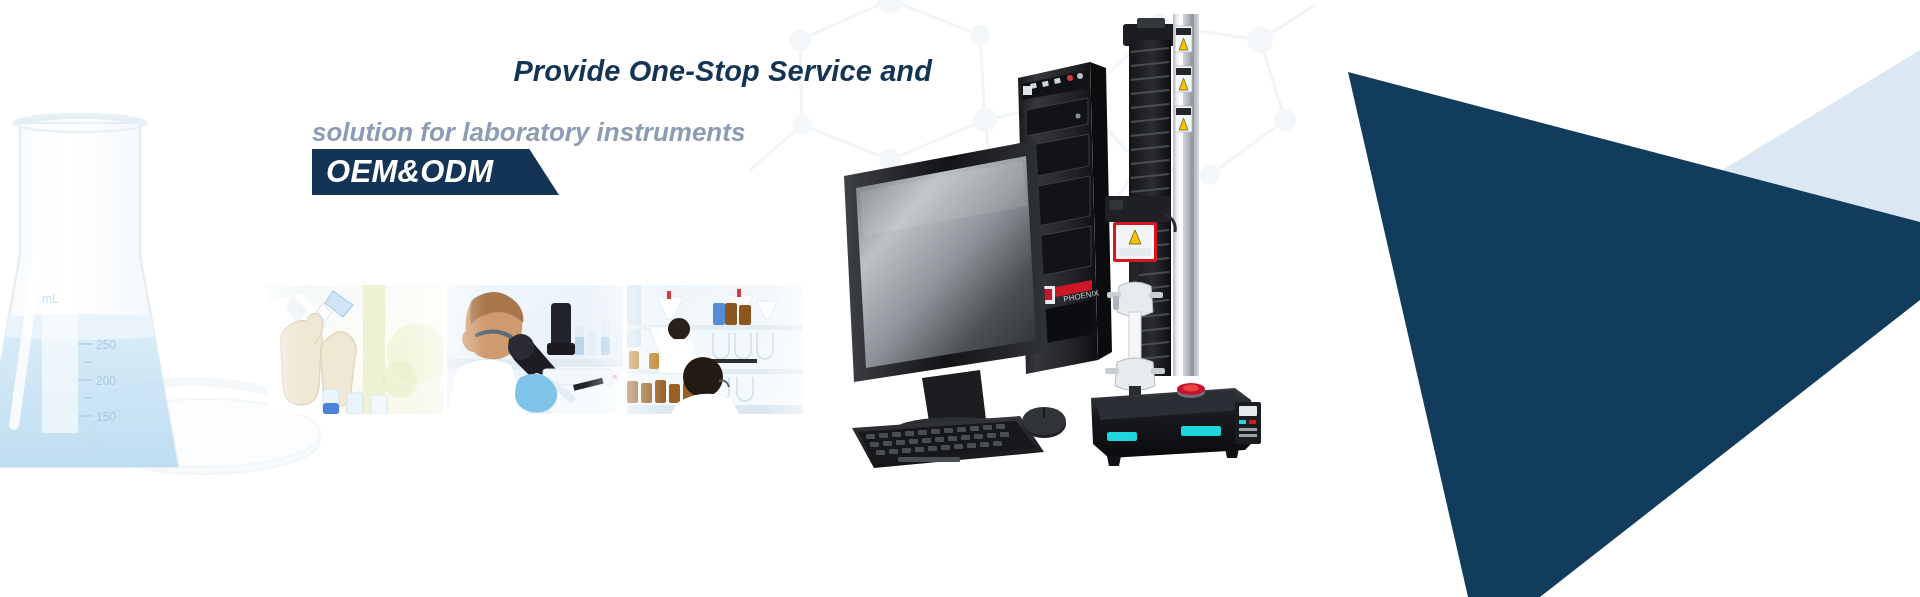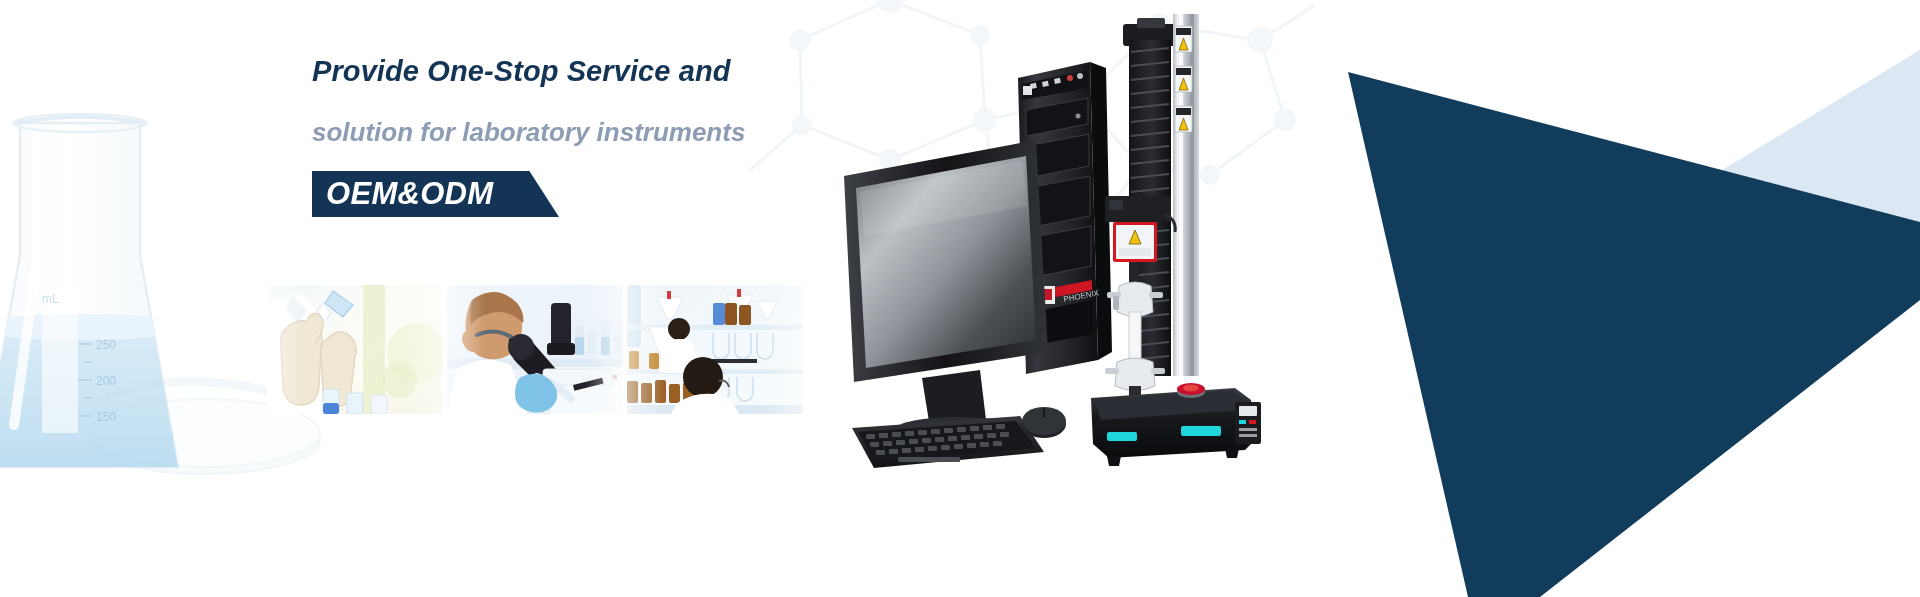--- a/index.html
+++ b/index.html
@@ -43,32 +43,33 @@
     width:620px;
   }
   .line1{
     font-size:29px;
     font-style:italic;
     font-weight:bold;
     color:#143455;
     letter-spacing:.1px;
     line-height:1;
     white-space:nowrap;
+    text-align:right;
   }
   .line2{
     margin-top:33px;
     font-size:26px;
     font-style:italic;
     font-weight:bold;
     color:#8c9cb4;
     line-height:1;
     white-space:nowrap;
   }
   .badge-row{
-    margin-top:26px;
+    margin-top:4px;
     position:relative;
     height:46px;
   }
   .badge{
     position:absolute;
     left:0; top:0;
     height:46px;
     width:247px;
     background:#133454;
     -webkit-clip-path:polygon(0 0, 88% 0, 100% 100%, 0 100%);

